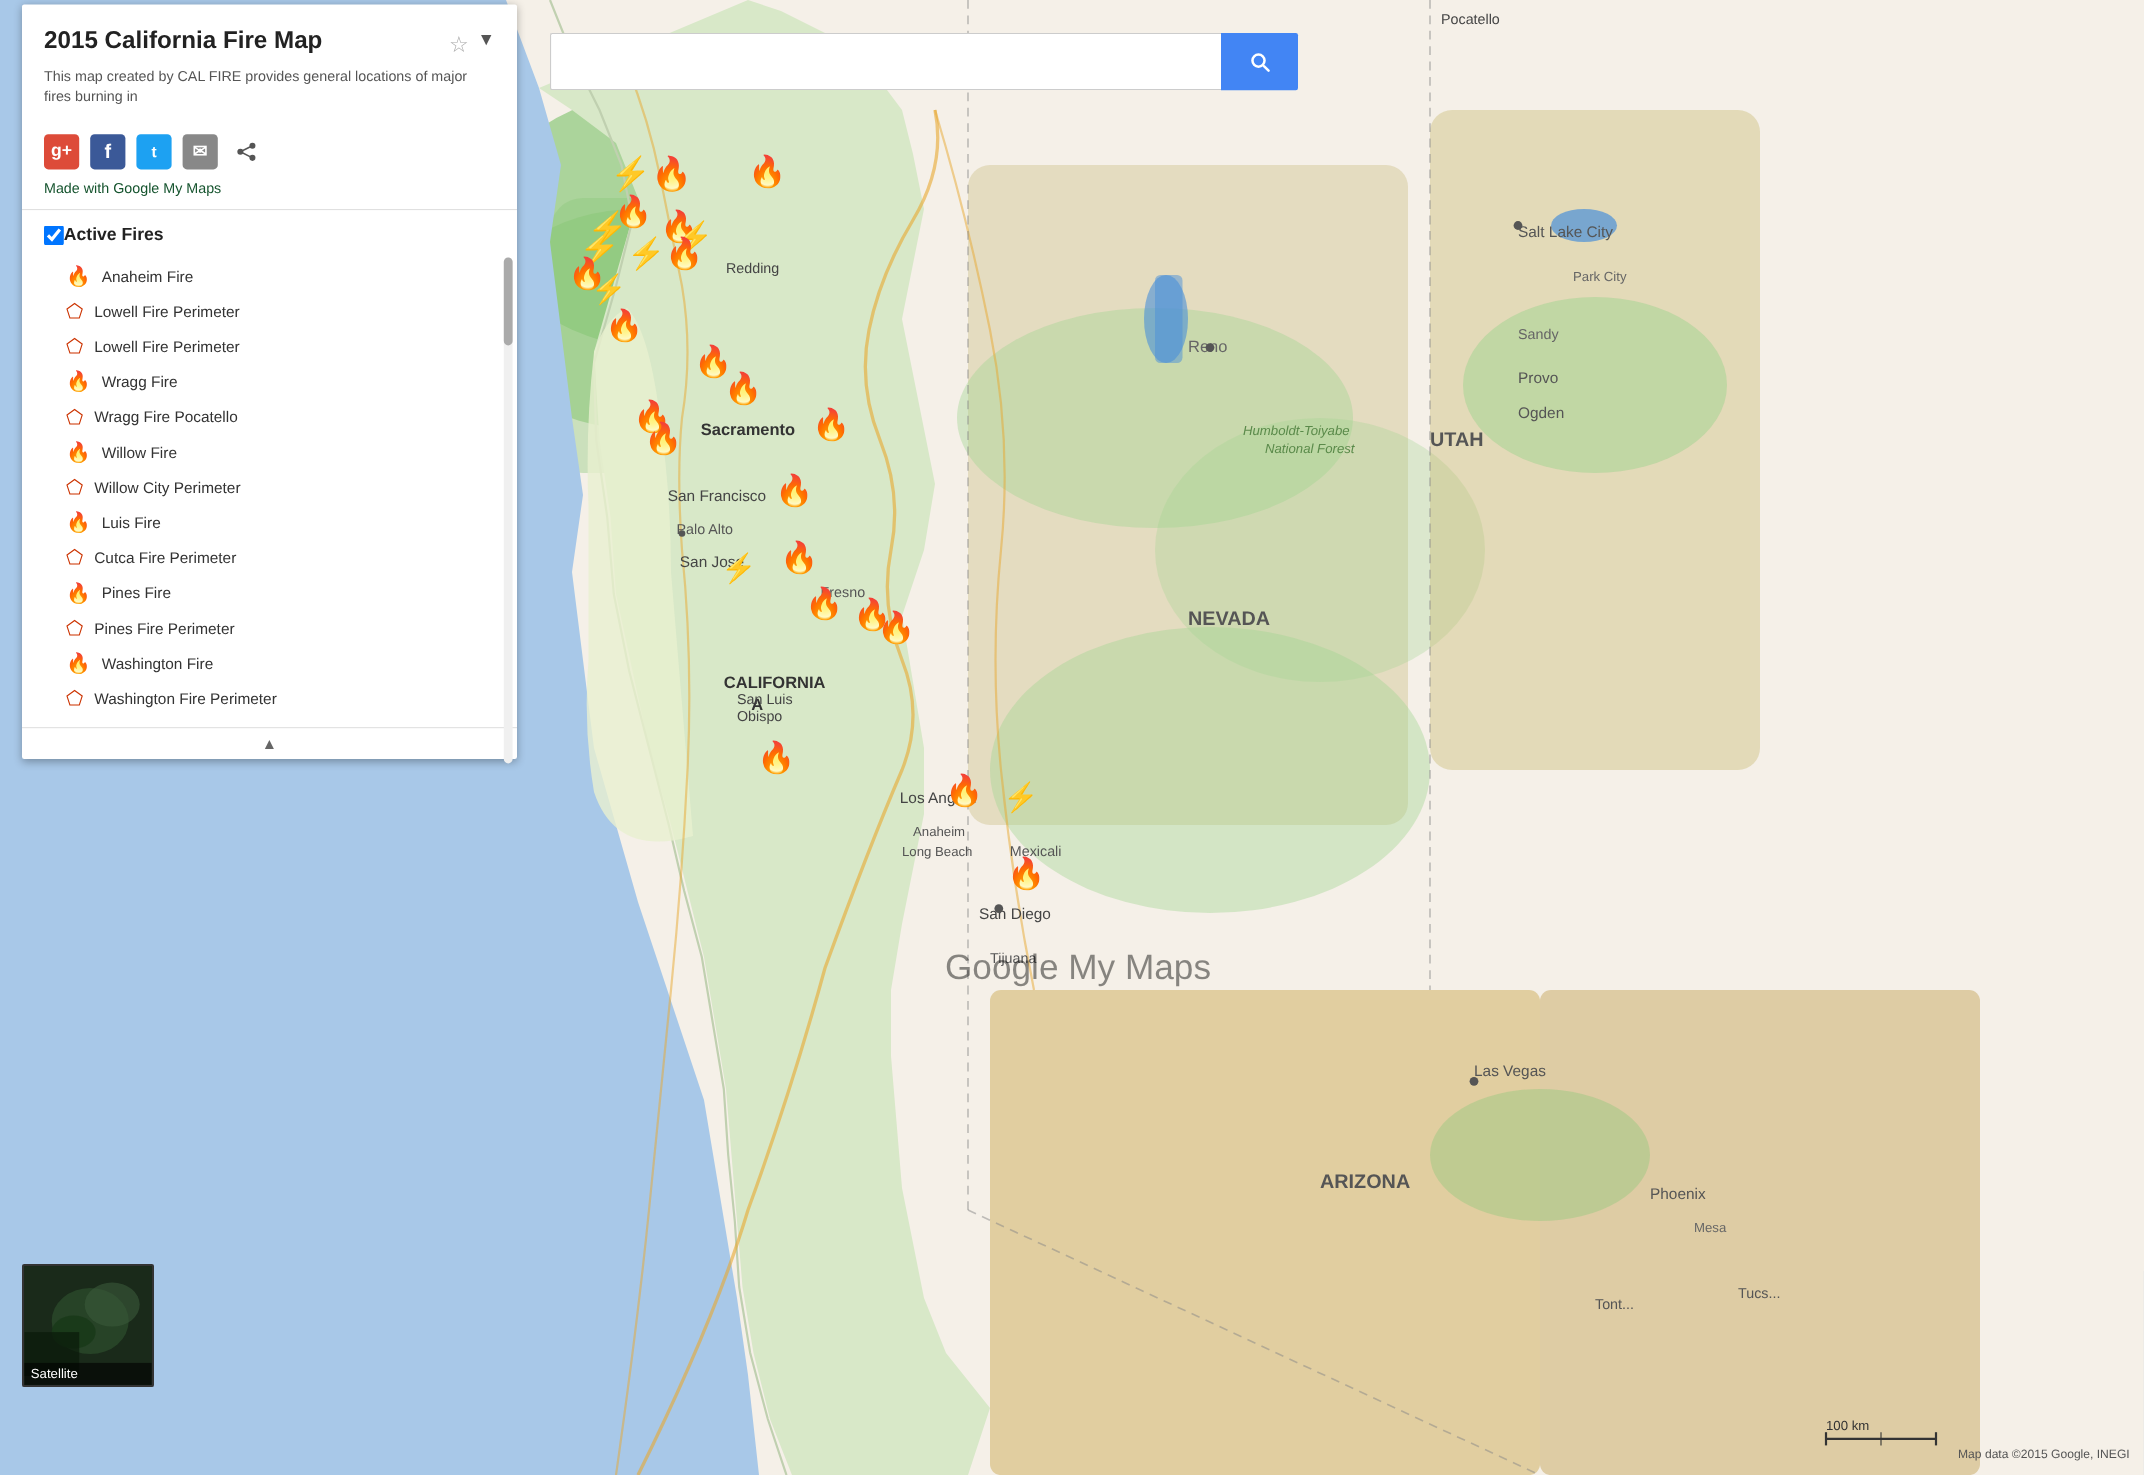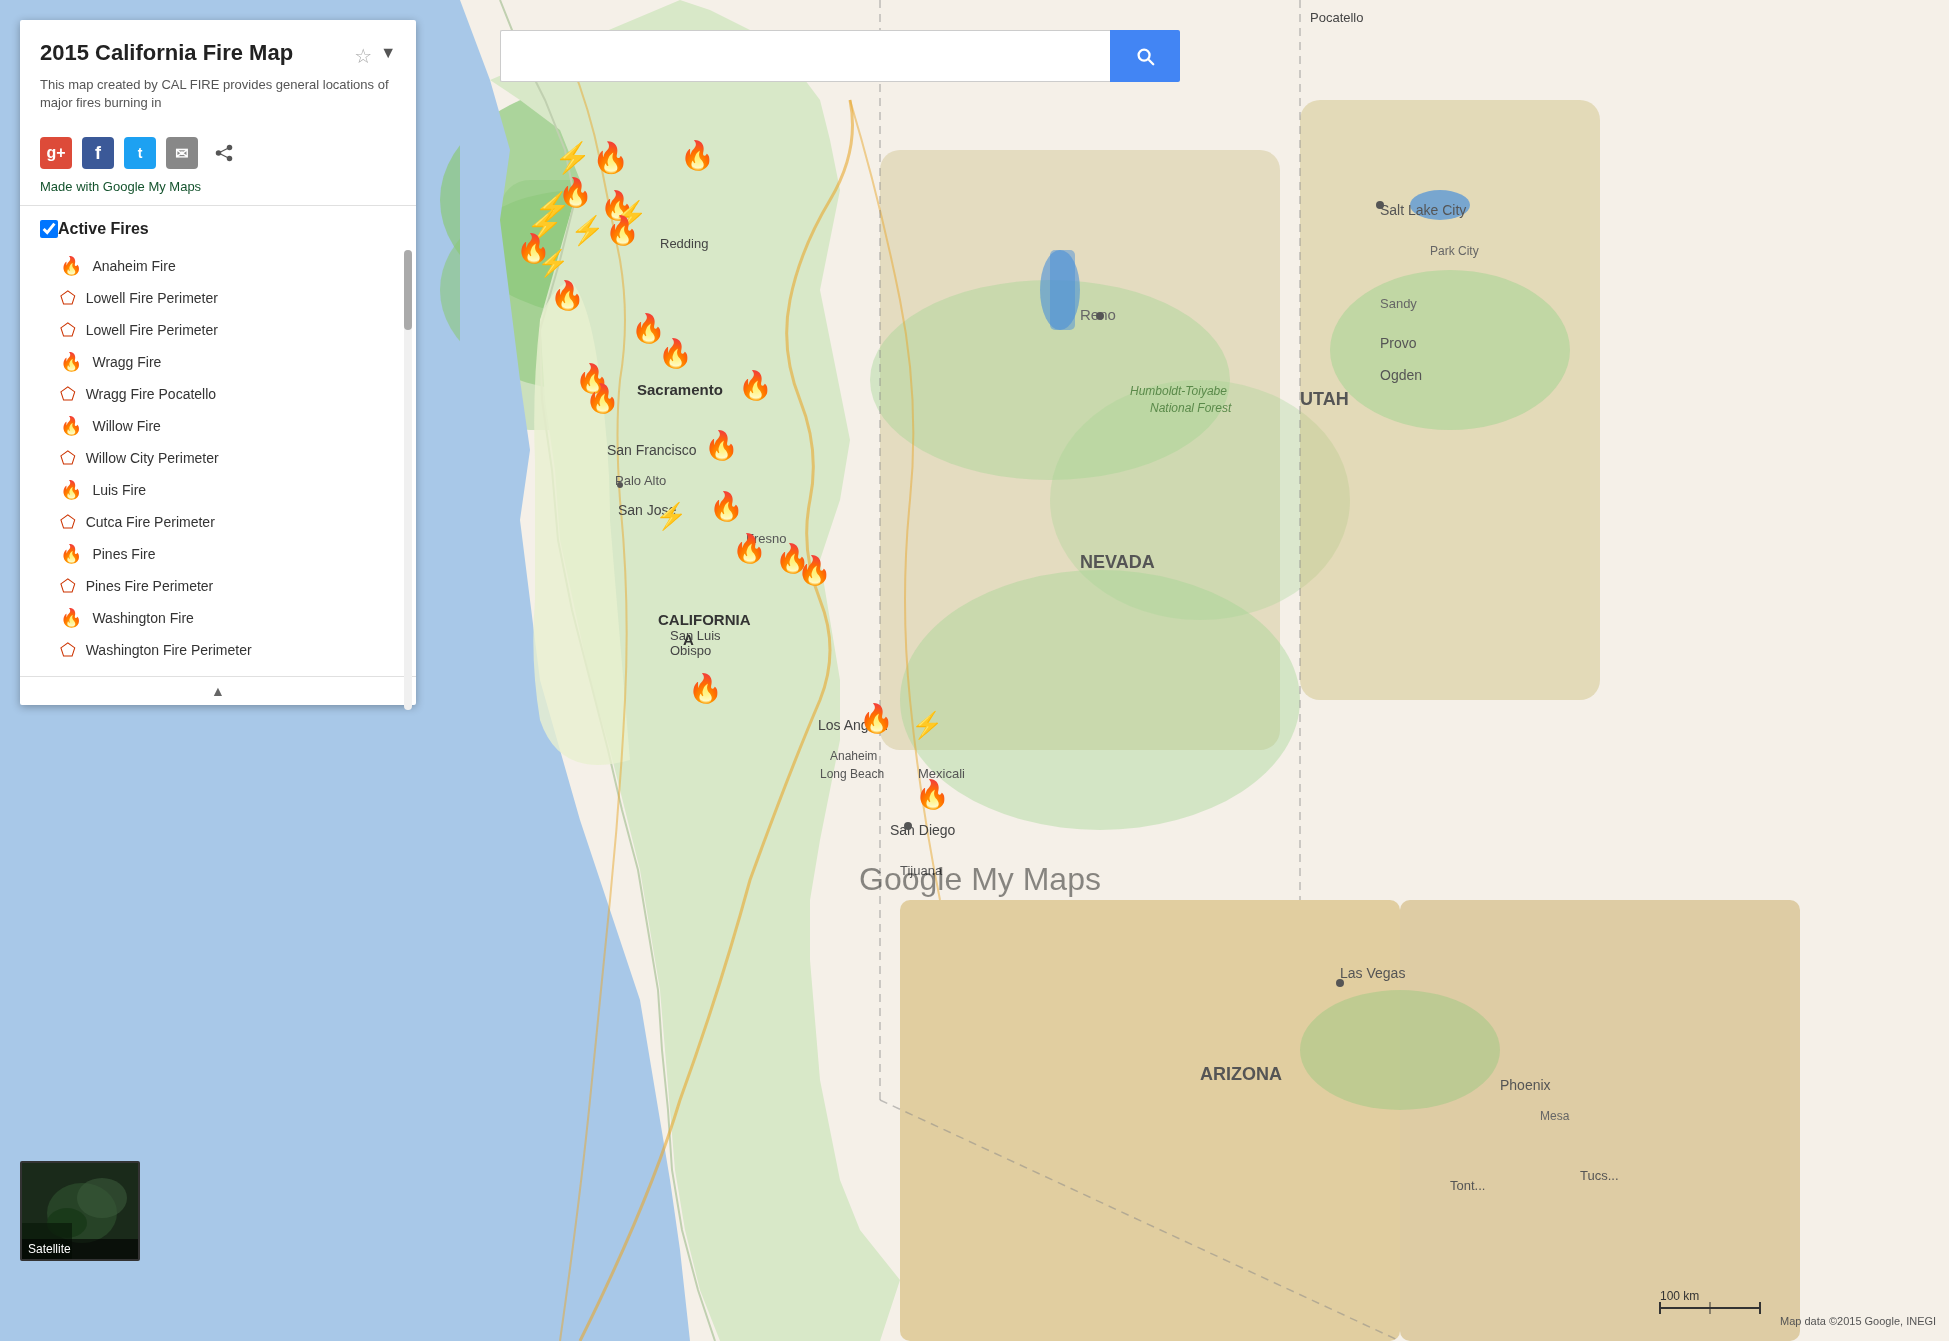--- a/index.html
+++ b/index.html
@@ -51,22 +51,22 @@
       align-items: center;
       justify-content: center;
       border-radius: 0 2px 2px 0;
     }
     #search-button svg { fill: white; }
 
     
     #sidebar {
       position: absolute;
       left: 20px;
-      top: 20px;
-      width: 396px;
+      top: 4px;
+      width: 450px;
       background: white;
       border-radius: 2px;
       box-shadow: 0 2px 8px rgba(0,0,0,0.3);
       z-index: 20;
       max-height: 760px;
       display: flex;
       flex-direction: column;
     }
 
     #sidebar-header {
@@ -201,21 +201,21 @@
       color: #666;
       font-size: 14px;
     }
 
     
     #satellite-thumb {
       position: absolute;
       bottom: 80px;
       left: 20px;
       width: 120px;
-      height: 100px;
+      height: 112px;
       background: #1a2a1a;
       border: 2px solid #333;
       z-index: 10;
       cursor: pointer;
       border-radius: 2px;
       overflow: hidden;
     }
 
     #satellite-label {
       position: absolute;

